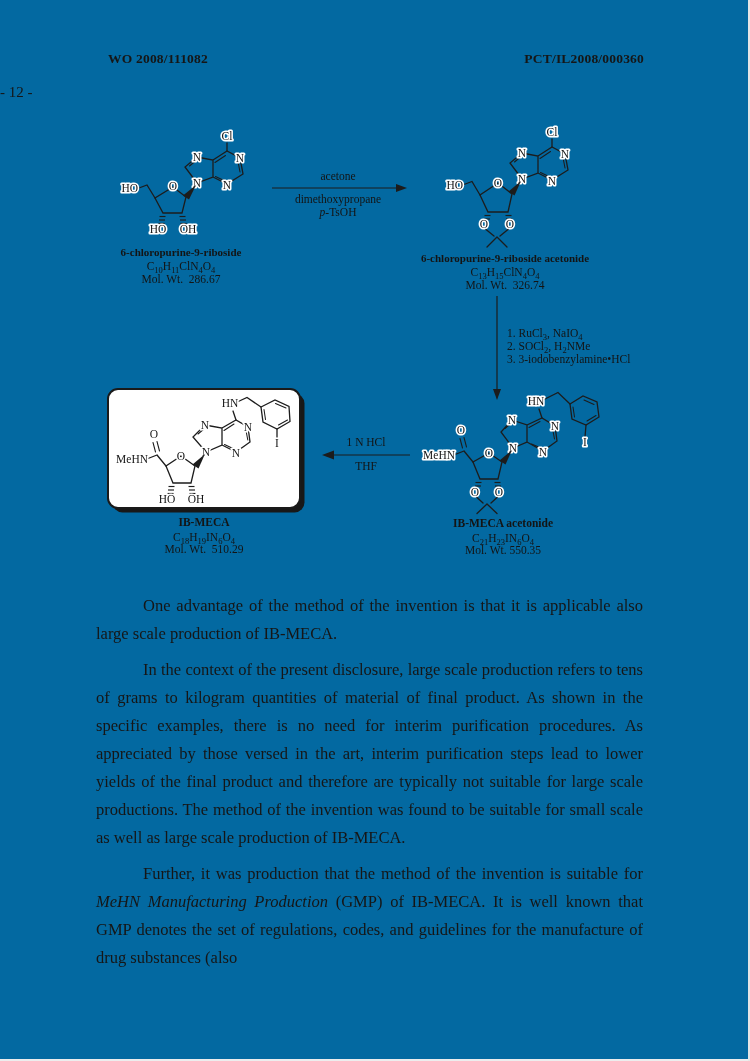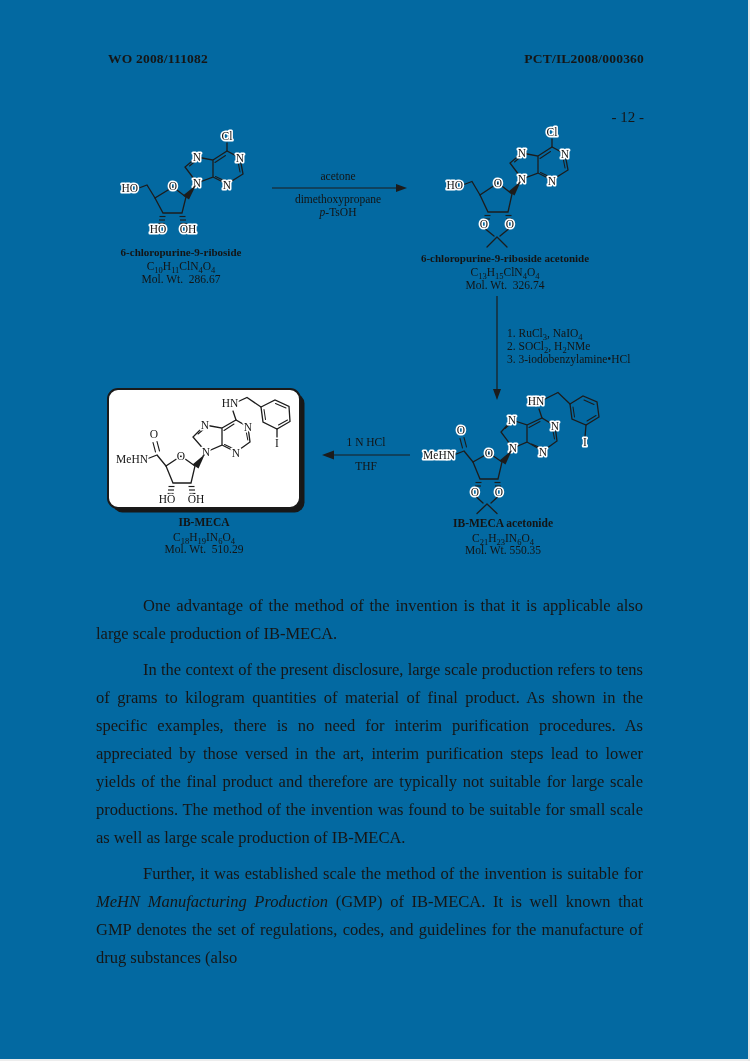--- a/index.html
+++ b/index.html
@@ -1,21 +1,21 @@
 <!DOCTYPE html>
 <html><head>
 <meta charset="utf-8">
 <style>
   html,body{margin:0;padding:0;background:#ffffff;}
   .page{position:relative;width:750px;height:1061px;background:#0369a1;overflow:hidden;
         font-family:"Liberation Serif",serif;color:#161616;
         box-shadow:inset -2px 0 0 #e6e6e6, inset 0 -2px 0 #ededed;}
   .hdr-left{position:absolute;left:108px;top:51px;font-weight:bold;font-size:13.5px;letter-spacing:.2px;}
   .hdr-right{position:absolute;right:106px;top:51px;font-weight:bold;font-size:13.5px;letter-spacing:.2px;margin-left:16px;}
-  .pagenum{position:absolute;left:0;top:84px;width:644px;text-align:right;font-size:15px;margin-top:25px;}
+  .pagenum{position:absolute;left:0;top:84px;width:644px;text-align:left;font-size:15px;}
   .scheme{position:absolute;left:0;top:0;}
   .bond{stroke:#1c1c1c;stroke-width:1.3;fill:none;stroke-linecap:round;}
   .bondb{stroke-width:1.05;}
   .hash{stroke:#1c1c1c;stroke-width:1.15;}
   .wedge{fill:#1c1c1c;stroke:none;}
   .arrowline{stroke:#1c1c1c;stroke-width:1.2;fill:none;}
   .ahead{fill:#1c1c1c;stroke:none;}
   text{font-family:"Liberation Serif",serif;fill:#141414;}
   .atom{font-size:11.5px;text-anchor:middle;paint-order:stroke;stroke:#fff;stroke-width:3.2px;stroke-linejoin:round;}
   .atom-end{text-anchor:end;}
@@ -189,16 +189,16 @@
       <text class="atom" x="196" y="503">OH</text>
       <text class="cname cname-lg" x="204" y="526">IB-MECA</text>
       <text class="cf" x="204" y="541"><tspan>C</tspan><tspan class="sub" dy="3">18</tspan><tspan dy="-3">H</tspan><tspan class="sub" dy="3">19</tspan><tspan dy="-3">IN</tspan><tspan class="sub" dy="3">6</tspan><tspan dy="-3">O</tspan><tspan class="sub" dy="3">4</tspan></text>
       <text class="molwt" x="204" y="553">Mol. Wt.&nbsp; 510.29</text>
     </g>
   </svg>
 
   <div class="body-text">
     <p>One advantage of the method of the invention is that it is applicable also large scale production of IB-MECA.</p>
     <p>In the context of the present disclosure, large scale production refers to tens of grams to kilogram quantities of material of final product. As shown in the specific examples, there is no need for interim purification procedures. As appreciated by those versed in the art, interim purification steps lead to lower yields of the final product and therefore are typically not suitable for large scale productions. The method of the invention was found to be suitable for small scale as well as large scale production of IB-MECA.</p>
-    <p><span>Further, it was established scale the method of the invention is suitable for </span><em>MeHN Manufacturing Production</em><span> (GMP) of IB-MECA. It is well known that GMP denotes the set of regulations, codes, and guidelines for the manufacture of drug substances (also</span></p>
+    <p><span>Further, it was production that the method of the invention is suitable for </span><em>MeHN Manufacturing Production</em><span> (GMP) of IB-MECA. It is well known that GMP denotes the set of regulations, codes, and guidelines for the manufacture of drug substances (also</span></p>
   </div>
 
 </div>
 
 </body></html>

